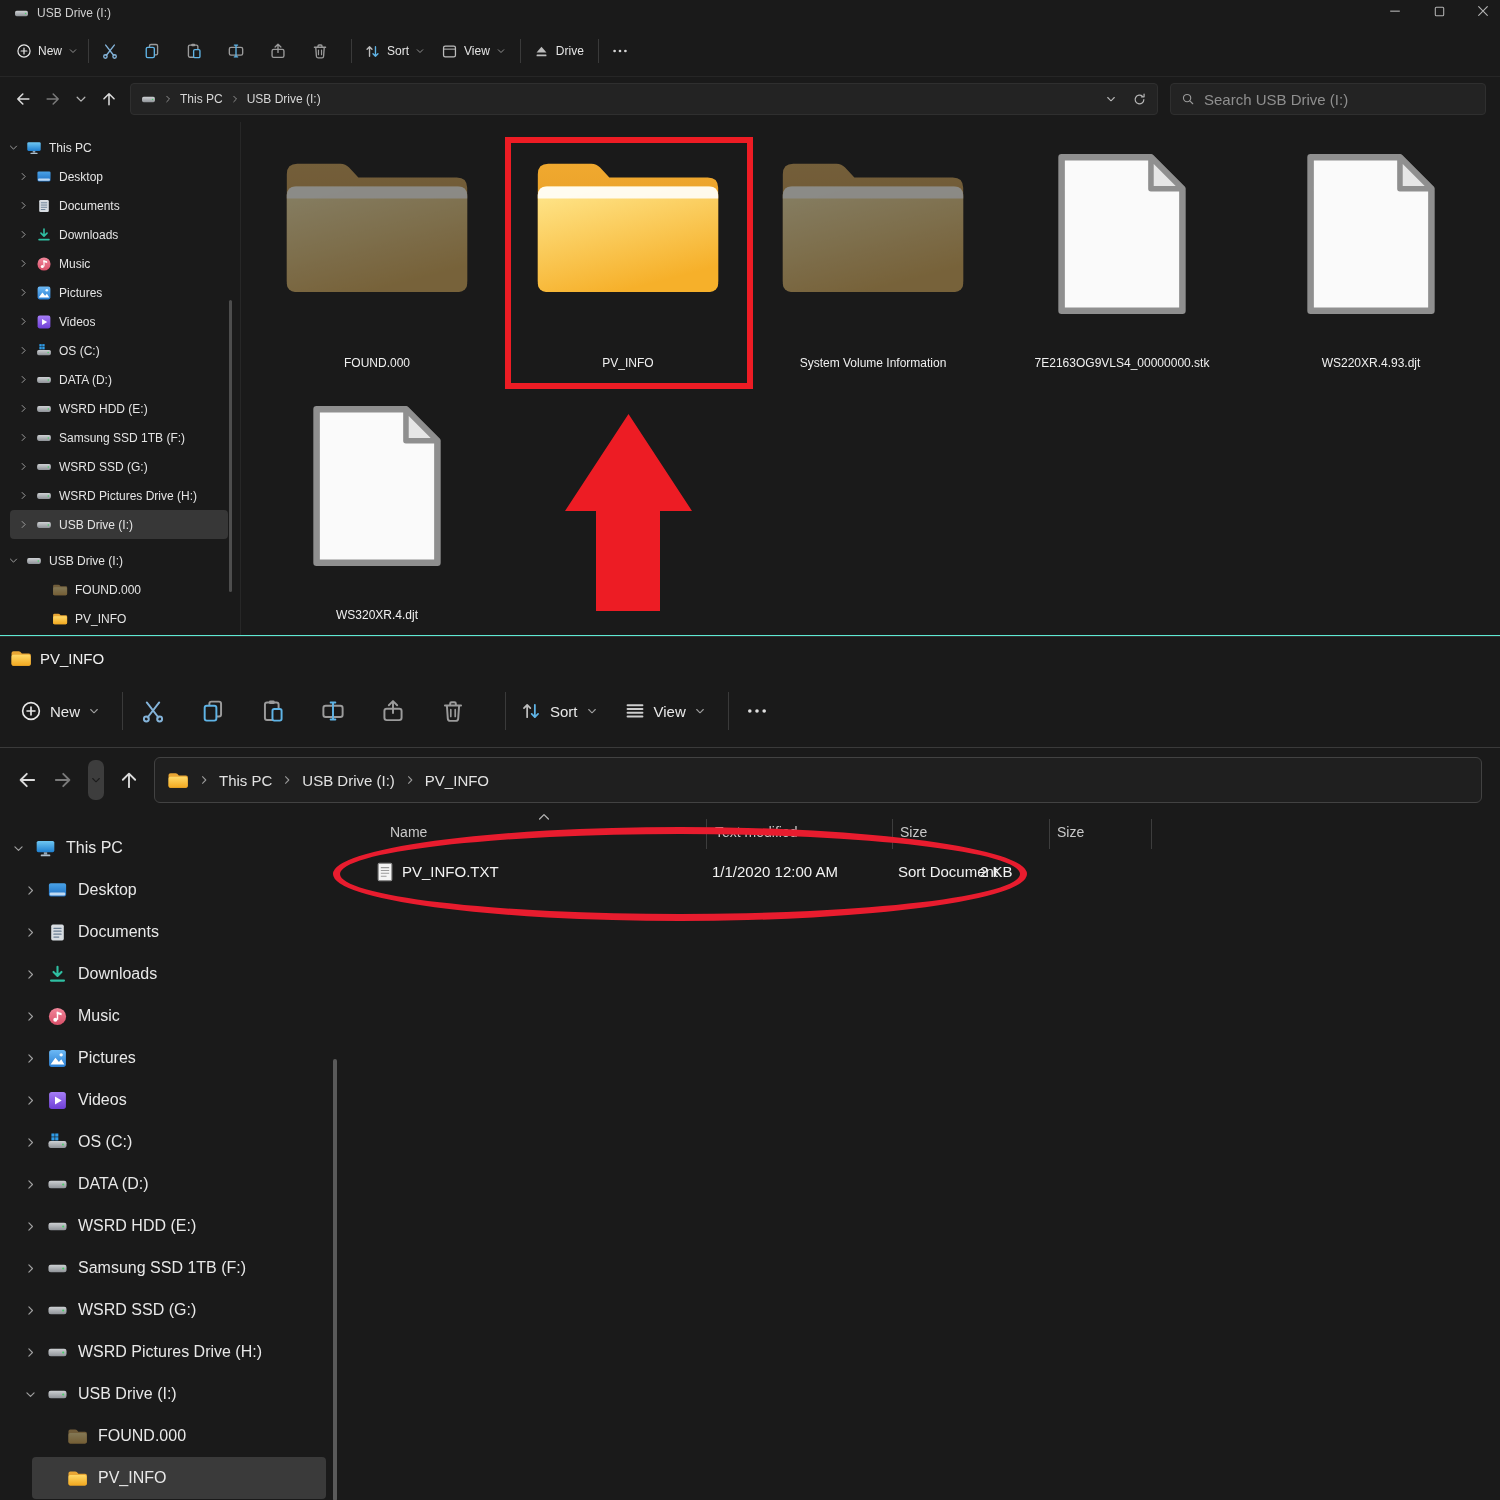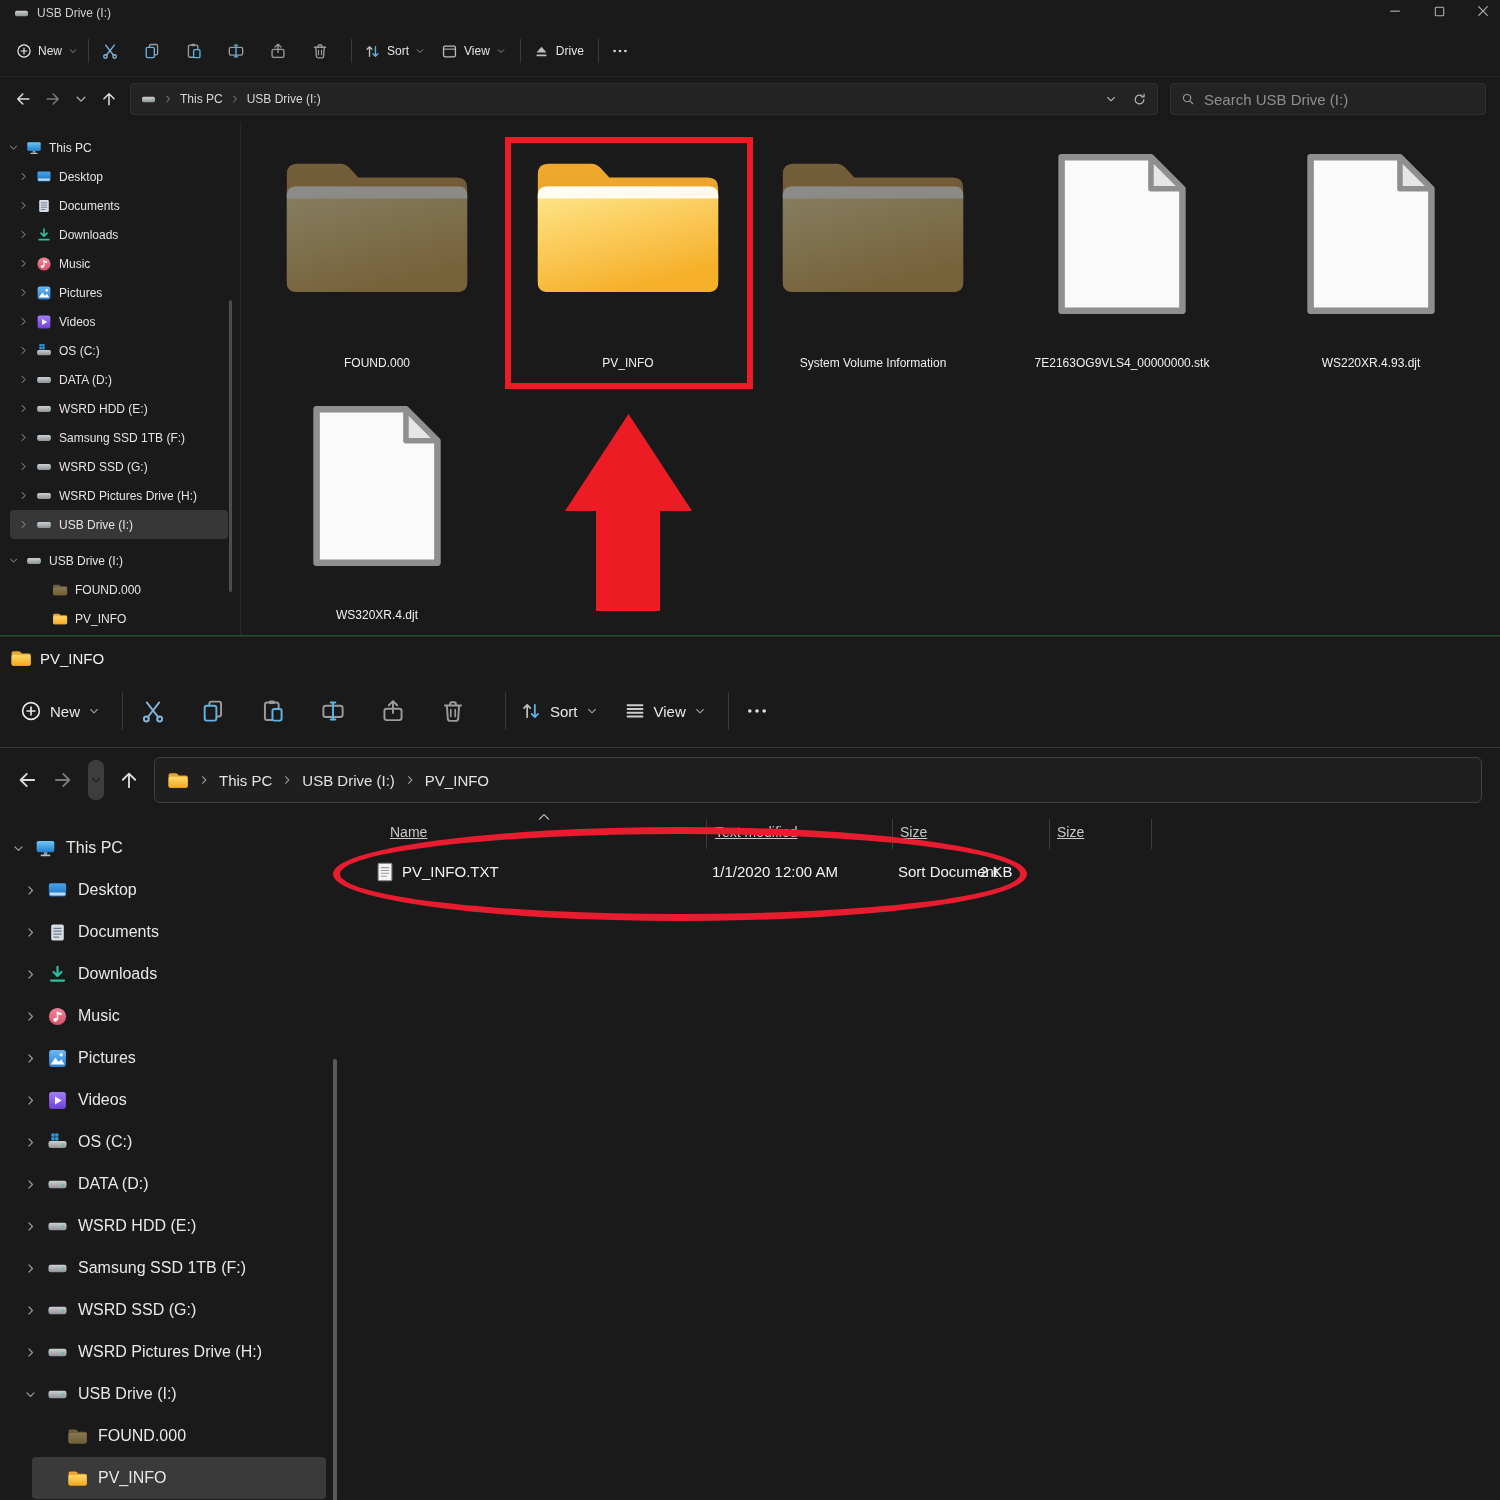--- a/index.html
+++ b/index.html
@@ -1,16 +1,16 @@
 <!DOCTYPE html>
 <html><head>
 <meta charset="utf-8">
 <style>
   html,body{margin:0;padding:0;background:#0d0d0d;}
-  .stage{position:relative;width:1500px;height:1500px;background:#14532d;overflow:hidden;
+  .stage{position:relative;width:1500px;height:1500px;background:#5eead4;overflow:hidden;
          font-family:"Liberation Sans",sans-serif;color:#e6e6e6;-webkit-font-smoothing:antialiased;}
   .abs{position:absolute;}
   svg.ic{display:block;flex:none;}
   .dim{filter:brightness(0.55) saturate(0.55);}
   .vsep{width:1px;background:#3a3a3a;flex:none;}
   
   .tw{position:absolute;left:0;top:0;width:1500px;height:635px;background:#1a1a1a;}
   .tw-title{position:absolute;left:0;top:0;right:0;height:26px;display:flex;align-items:center;padding-left:14px;gap:8px;font-size:12px;color:#cfcfcf;}
   .winctl{position:absolute;right:8px;top:2px;display:flex;gap:26px;align-items:center;color:#b3b3b3;}
   .winctl .cbtn{width:18px;height:18px;display:flex;align-items:center;justify-content:center;}
@@ -61,21 +61,21 @@
   .bw-side{position:absolute;left:0;top:174px;width:330px;padding-top:16px;}
   .si2{display:flex;align-items:center;gap:10px;height:42px;padding-left:12px;margin-right:4px;border-radius:4px;font-size:16px;color:#e8e8e8;}
   .si2 .chev{width:13px;height:13px;color:#a0a0a0;flex:none;}
   .si2 .sic{width:21px;height:21px;flex:none;}
   .si2.ind1{margin-left:12px;}
   .si2.ind2{margin-left:32px;}
   .si2.sel{background:#3a3a3a;}
   .bw-scroll{position:absolute;left:333px;top:422px;width:4px;height:442px;background:#5a5a5a;border-radius:2px;}
   
   .bw-hdr{position:absolute;left:360px;top:184px;right:0;height:30px;font-size:14px;color:#c9c9c9;}
-  .bw-hdr .hl{position:absolute;top:3px;white-space:nowrap;text-decoration:underline;}
+  .bw-hdr .hl{position:absolute;top:3px;white-space:nowrap;}
   .bw-hdr .hsep{position:absolute;top:-2px;width:1px;height:30px;background:#3d3d3d;}
   .bw-caret{position:absolute;left:176px;top:-12px;color:#b5b5b5;}
   .bw-row{position:absolute;left:360px;top:214px;right:0;height:46px;font-size:15px;color:#f2f2f2;}
   .bw-row .rc{position:absolute;top:12px;white-space:nowrap;}
 </style>
 </head>
 <body>
 
 <svg style="position:absolute;width:0;height:0;overflow:hidden" aria-hidden="true">
   <defs>

